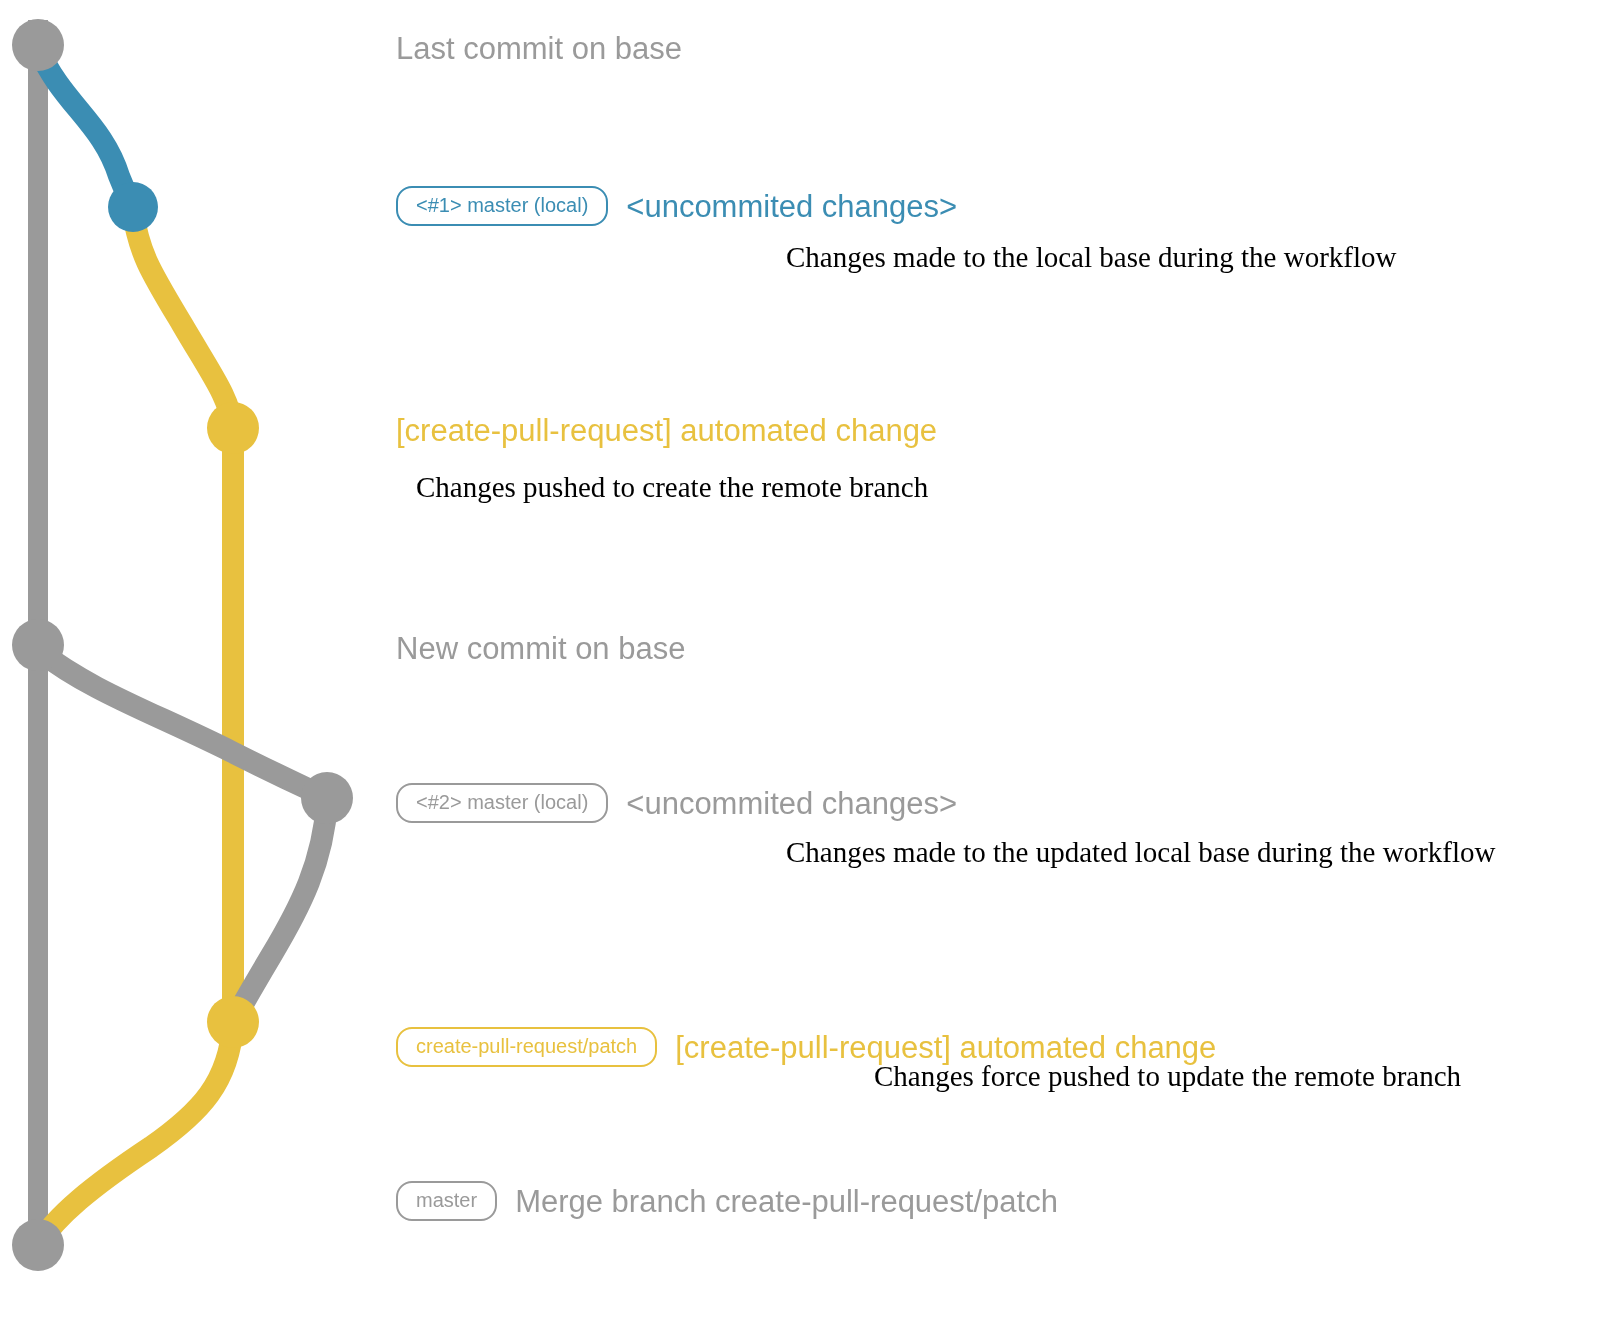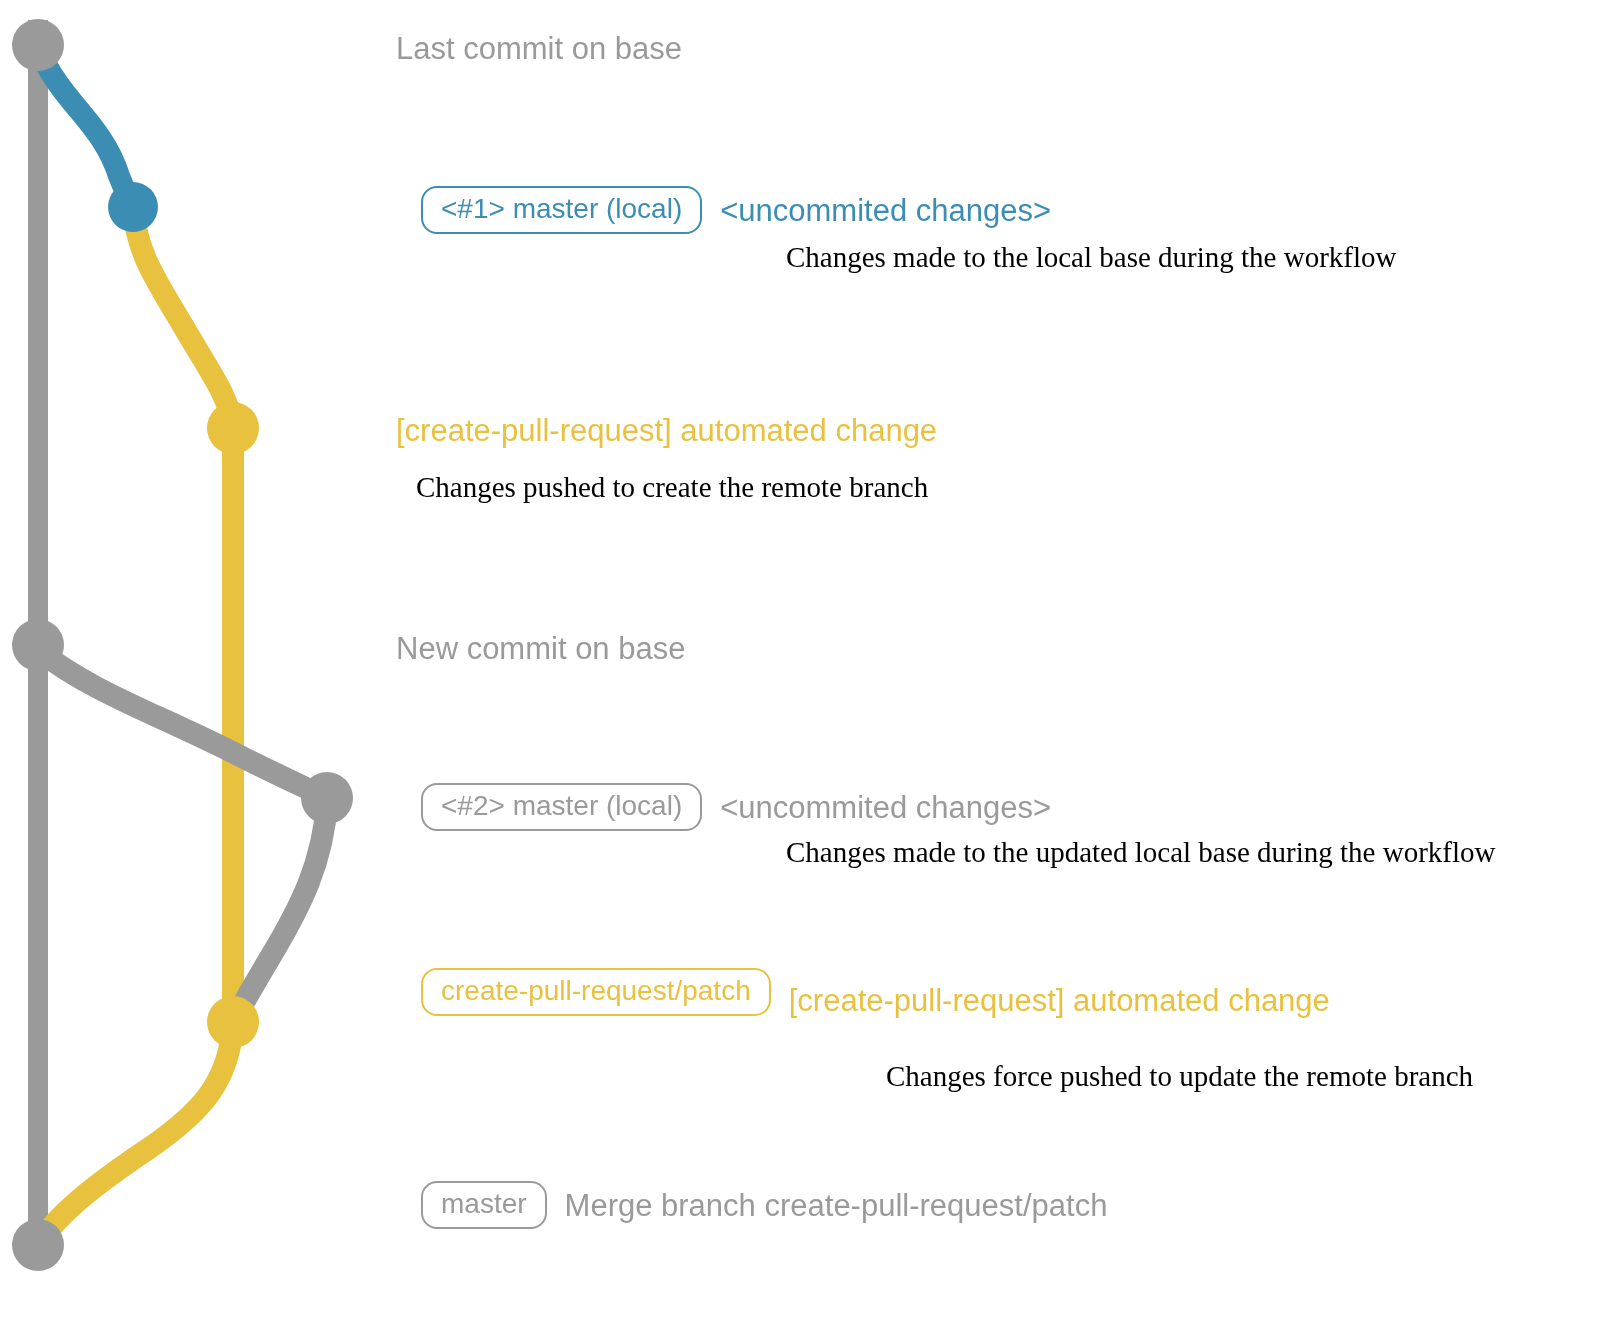--- a/index.html
+++ b/index.html
@@ -52,26 +52,25 @@
     align-items: center;
     white-space: nowrap;
   }
   .ref-pill {
     display: inline-flex;
     align-items: center;
     justify-content: center;
     border: 2px solid #9a9a9a;
     border-radius: 16px;
     padding: 7px 18px 9px 18px;
-    font-size: 28px;
+    font-size: 20px;
     line-height: 1;
     color: #9a9a9a;
     background: #ffffff;
     box-sizing: border-box;
-    margin-left: 25px;
   }
   .ref-pill.blue   { border-color: #3b8db3; color: #3b8db3; }
   .ref-pill.yellow { border-color: #e8c13f; color: #e8c13f; }
   .ref-pill.gray   { border-color: #9a9a9a; color: #9a9a9a; }
 
   .ref-subject {
     font-size: 31px;
     line-height: 1;
     margin-left: 18px;
     color: #9a9a9a;
@@ -134,24 +133,24 @@
   <div class="row" style="top:633px;">
     <div class="plain-head gray">New commit on base</div>
   </div>
 
   <div class="row ref-row" style="top:783px;">
     <span class="ref-pill gray">&lt;#2&gt; master (local)</span>
     <span class="ref-subject gray">&lt;uncommited changes&gt;</span>
   </div>
   <div class="note" style="left:786px; top:838px;">Changes made to the updated local base during the workflow</div>
 
-  <div class="row ref-row" style="top:968px;align-items:flex-end;">
+  <div class="row ref-row" style="top:1027px;">
     <span class="ref-pill yellow">create-pull-request/patch</span>
     <span class="ref-subject yellow">[create-pull-request] automated change</span>
   </div>
-  <div class="note" style="left:874px; top:1062px;margin-left:12px;">Changes force pushed to update the remote branch</div>
+  <div class="note" style="left:874px; top:1062px;">Changes force pushed to update the remote branch</div>
 
   <div class="row ref-row" style="top:1181px;">
     <span class="ref-pill gray">master</span>
     <span class="ref-subject gray">Merge branch create-pull-request/patch</span>
   </div>
 
 </div>
 
 </body></html>

